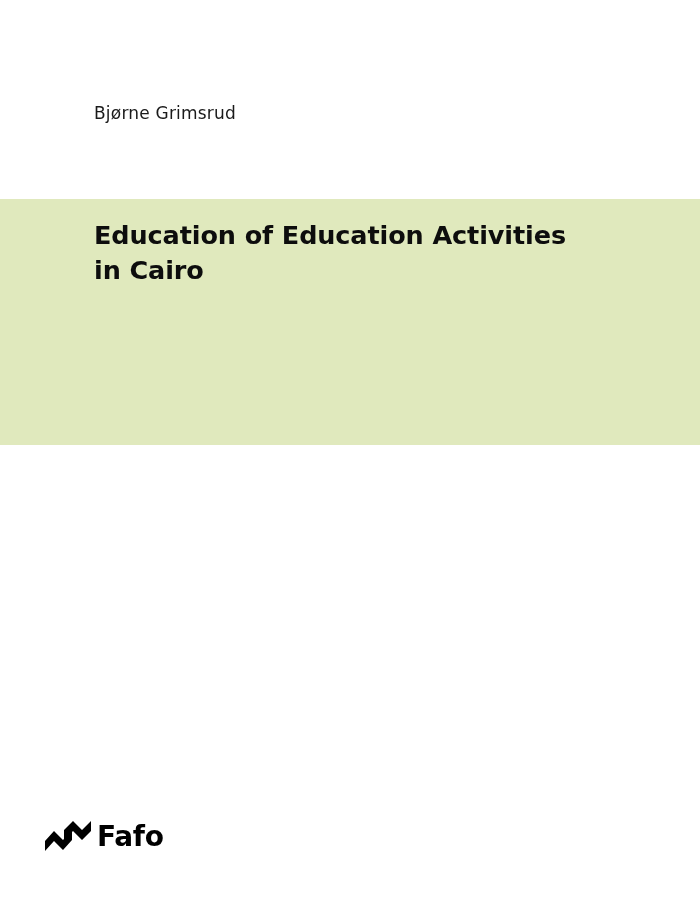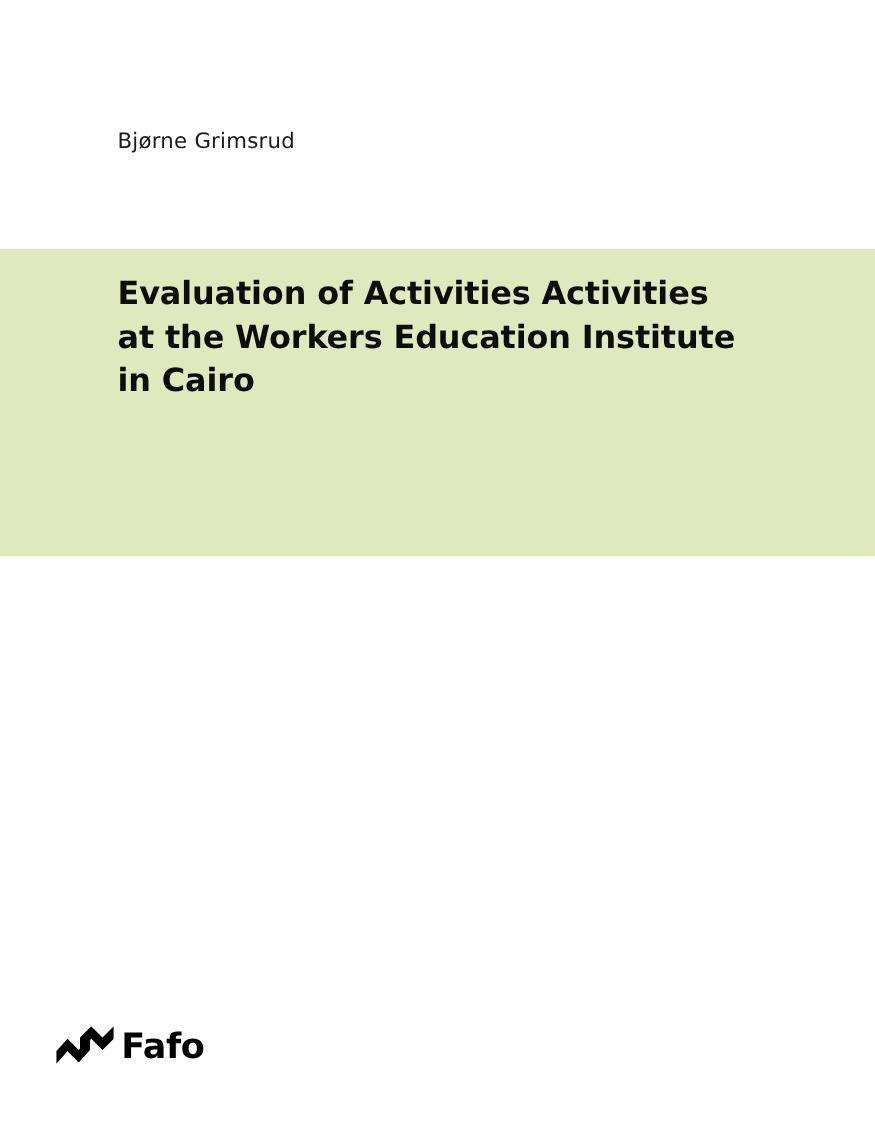--- a/index.html
+++ b/index.html
@@ -78,22 +78,21 @@
 </head>
 <body>
 
 <div class="page">
 
   <div class="author">Bjørne Grimsrud</div>
 
   <div class="title-band"></div>
 
   <div class="title">
-    <span class="line">Evaluation of Activities Activities</span>
-    <span class="line">at the Workers Education Institute</span>
+    <span class="line">Education of Education Activities</span>
     <span class="line">in Cairo</span>
   </div>
 
   <div class="logo-wrap">
     <span>
       <svg class="logo-mark" viewBox="0 0 46 34" xmlns="http://www.w3.org/2000/svg">
         <polygon points="0,20 9,10 18,19 27,9 27,19 18,29 9,20 0,30" fill="#000000"></polygon>
         <polygon points="19,9 28,0 37,9 46,0 46,10 37,19 28,10 19,19" fill="#000000"></polygon>
       </svg>
     </span>

